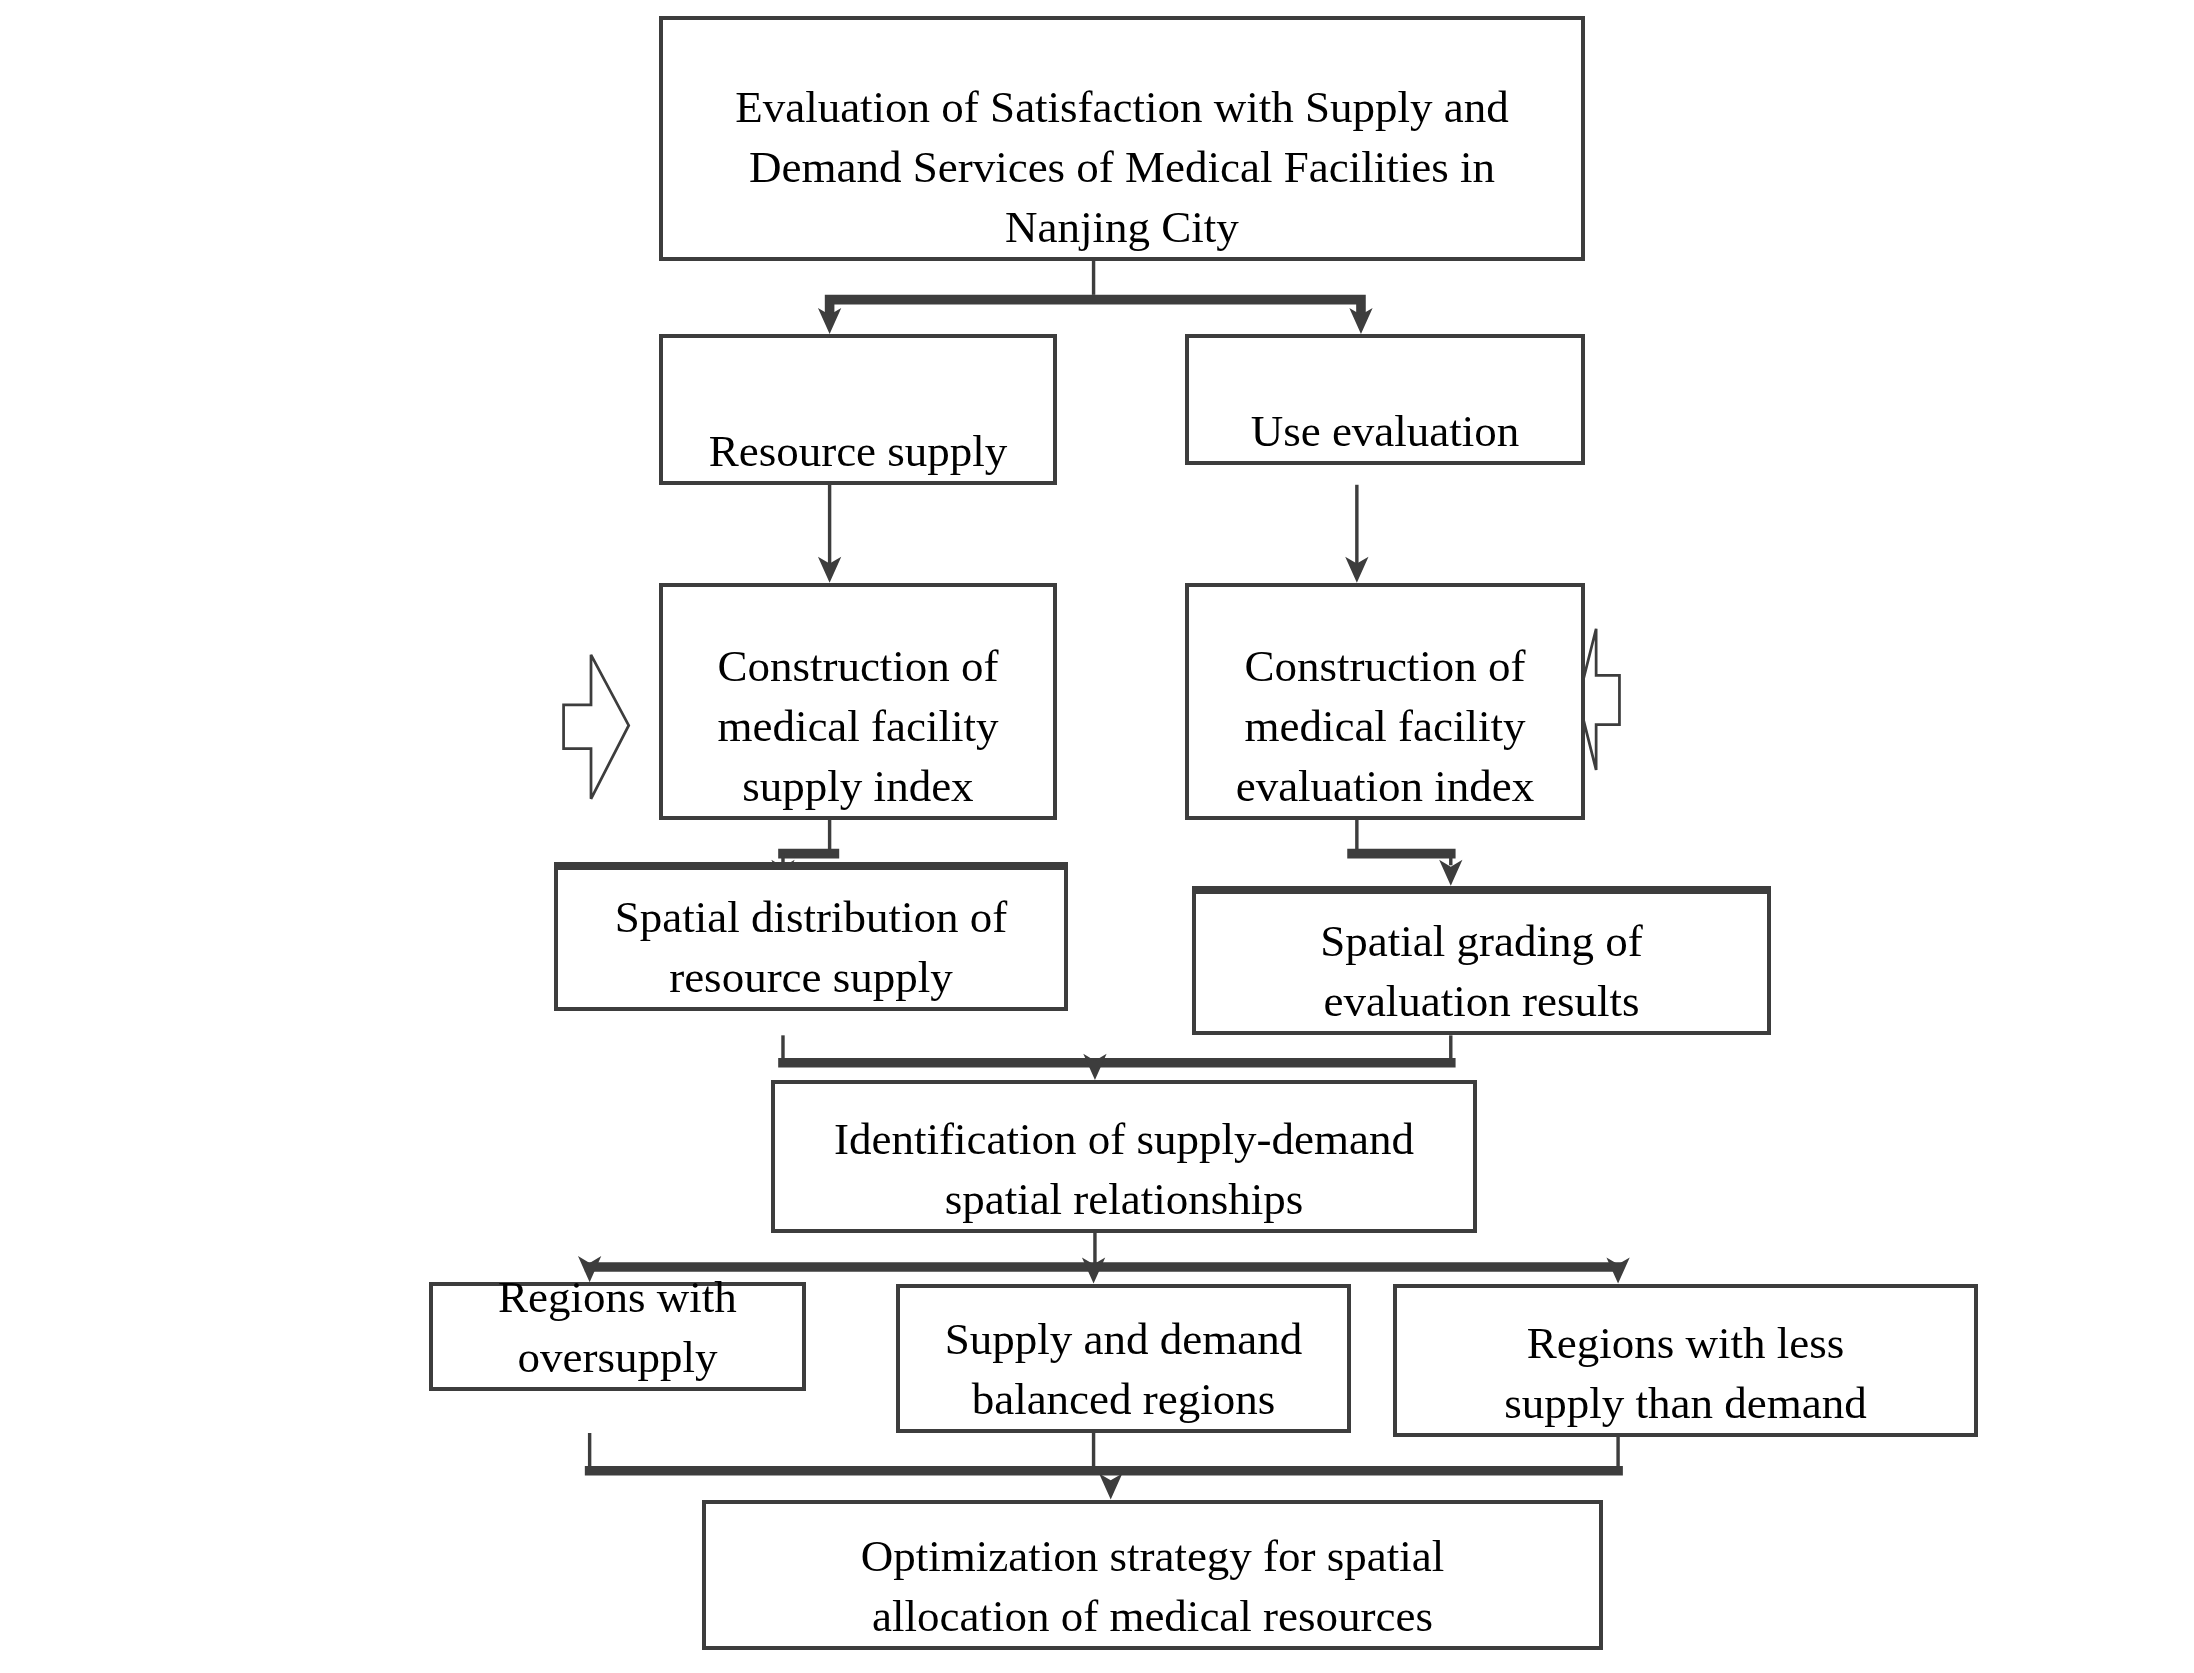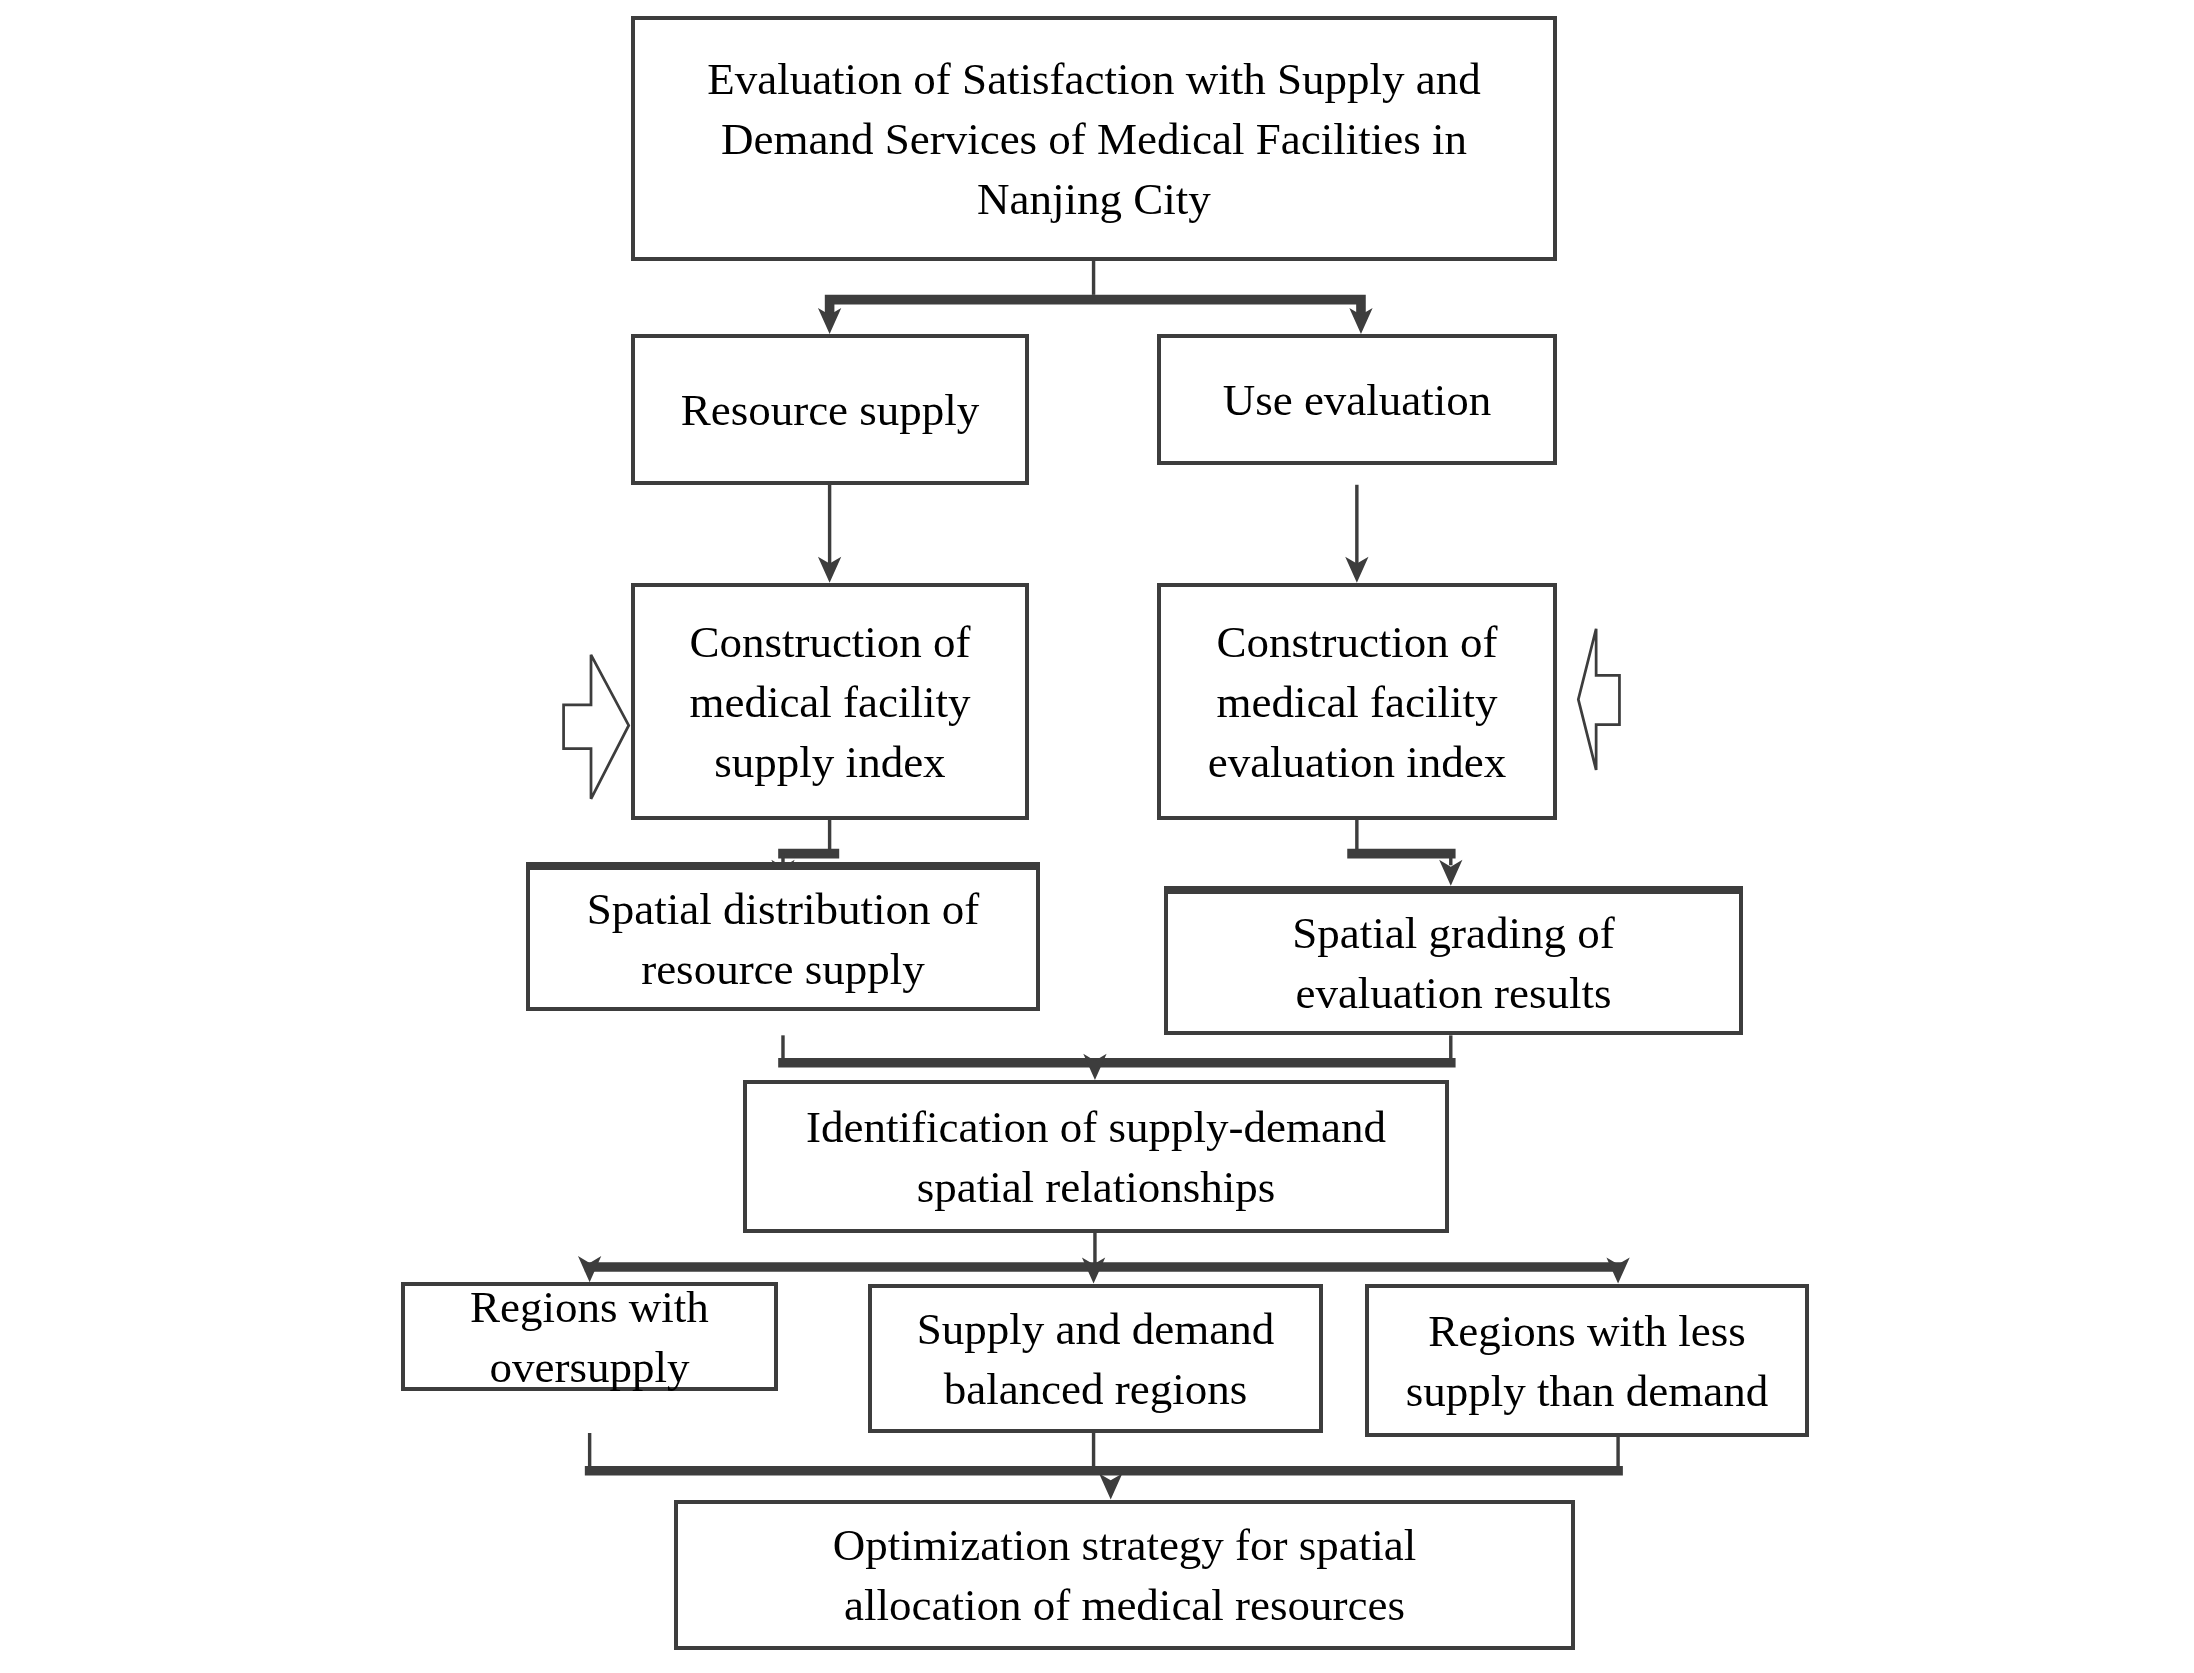--- a/index.html
+++ b/index.html
@@ -15,23 +15,24 @@
     background:var(--bg);
     font-family:"Liberation Serif","DejaVu Serif",serif;
     color:var(--text);
   }
   .box{
     position:absolute;
     box-sizing:border-box;
     border:4.1px solid var(--border);
     background:var(--bg);
     display:flex;
-    align-items:center;
+    align-items:flex-end;
     justify-content:center;
     text-align:center;
+    margin-left:28px;
   }
   .box .label{
     white-space:pre-line;
     font-size:45px;
     line-height:60px;
     color:var(--text);
   }
   .box.thick-top{border-top-width:8.2px;}
   #connectors{
     position:absolute;
@@ -158,21 +159,21 @@
   <div class="box" style="left:401px;top:1282px;width:377px;height:109px;">
     <span class="label">Regions with
 oversupply</span>
   </div>
 
   <div class="box" style="left:868px;top:1284px;width:455px;height:149px;">
     <span class="label">Supply and demand
 balanced regions</span>
   </div>
 
-  <div class="box" style="left:1365px;top:1284px;width:444px;height:153px;">
+  <div class="box" style="left:1365px;top:1284px;width:585px;height:153px;">
     <span class="label">Regions with less
 supply than demand</span>
   </div>
 
   <div class="box" style="left:674px;top:1500px;width:901px;height:150px;">
     <span class="label">Optimization strategy for spatial
 allocation of medical resources</span>
   </div>
 
 </div>

